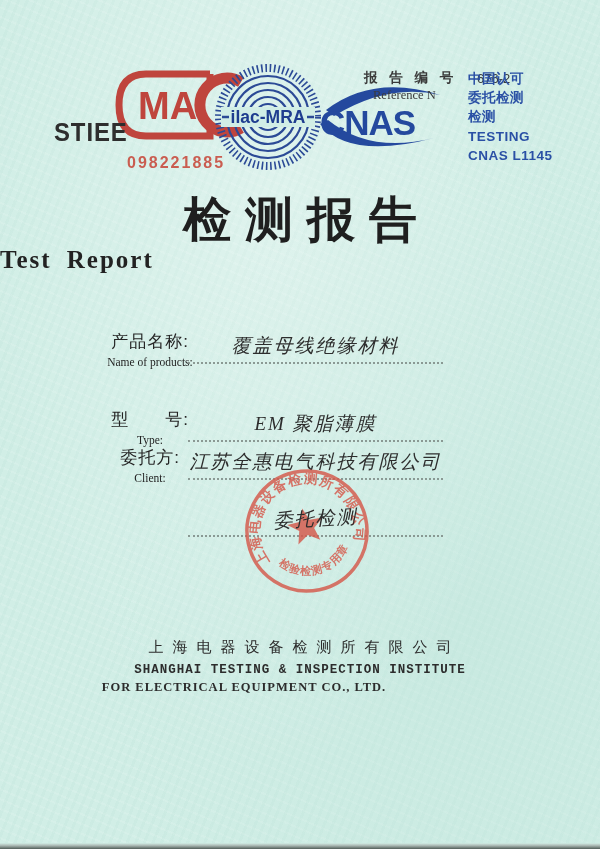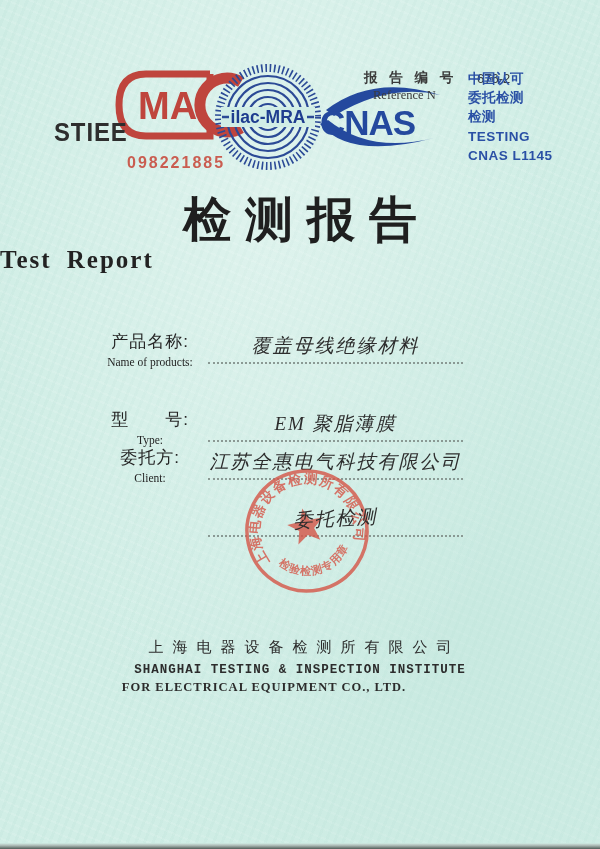--- a/index.html
+++ b/index.html
@@ -23,30 +23,30 @@
   .accred{left:424px;top:69px;line-height:19.2px;color:#2a50a5;font-size:13.5px;font-weight:bold;letter-spacing:.5px;}
   .accred div{white-space:nowrap;margin-left:44px;}
   
   .title-cn{left:0;top:188px;width:600px;text-align:center;font-size:48px;font-weight:600;color:#1f1f1f;letter-spacing:14px;padding-left:14px;box-sizing:border-box;}
   .title-en{left:0;top:246px;width:500px;text-align:left;font-size:25px;font-weight:bold;color:#222;font-family:"Liberation Serif",serif;letter-spacing:2px;word-spacing:7px;}
   
   .row{position:absolute;left:0;width:600px;height:50px;}
   .row .labels{position:absolute;left:104px;width:92px;text-align:center;}
   .label-cn{font-size:17px;color:#242424;letter-spacing:1px;white-space:nowrap;}
   .label-en{font-size:11.5px;color:#242424;font-family:"Liberation Serif",serif;margin-top:3px;white-space:nowrap;}
-  .row .field{position:absolute;left:188px;width:255px;height:40px;margin-left:20px;}
+  .row .field{position:absolute;left:188px;width:255px;height:40px;}
   .dotline{position:absolute;top:32px;left:0;right:0;border-bottom:2px dotted #7e8b86;opacity:.85;}
   .value{position:absolute;top:3px;width:100%;text-align:center;font-size:19px;font-style:italic;font-family:"Liberation Serif",serif;color:#2d2d2d;letter-spacing:2px;white-space:nowrap;}
   .kind-value{z-index:6;transform:rotate(-3deg);}
   
   .stamp{left:237px;top:461px;width:140px;height:140px;opacity:.82;transform:rotate(-12deg);z-index:3;}
   
   .footer-cn{left:0;top:638px;width:600px;text-align:center;font-size:15px;color:#2c2c2c;letter-spacing:9px;padding-left:9px;box-sizing:border-box;}
   .footer-en1{left:0;top:663px;width:600px;text-align:center;font-size:12.5px;font-weight:bold;color:#2c2c2c;font-family:Liberation Mono, monospace;letter-spacing:1px;}
-  .footer-en2{left:0;top:680px;width:488px;text-align:center;font-size:12.5px;font-weight:bold;color:#2c2c2c;font-family:"Liberation Serif",serif;letter-spacing:1px;padding-left:20px;}
+  .footer-en2{left:0;top:680px;width:488px;text-align:center;font-size:12.5px;font-weight:bold;color:#2c2c2c;font-family:"Liberation Serif",serif;letter-spacing:1px;}
   .scan-edge{left:0;bottom:0;width:600px;height:6px;background:linear-gradient(#d1eee6,#aebcb7 40%,#525e59);}
   svg text{font-family:"Liberation Sans",sans-serif;}
 </style>
 </head>
 <body>
 
 <div class="page">
 
   <svg class="abs" style="left:110px;top:65px;" width="138" height="80" viewBox="0 0 138 80">
     <path d="M 100,9 L 100,19 M 100,9 L 36,9 Q 9,9 9,40 Q 9,71 36,71 L 100,71 L 100,61" fill="none" stroke="#bf453d" stroke-width="7"></path>

